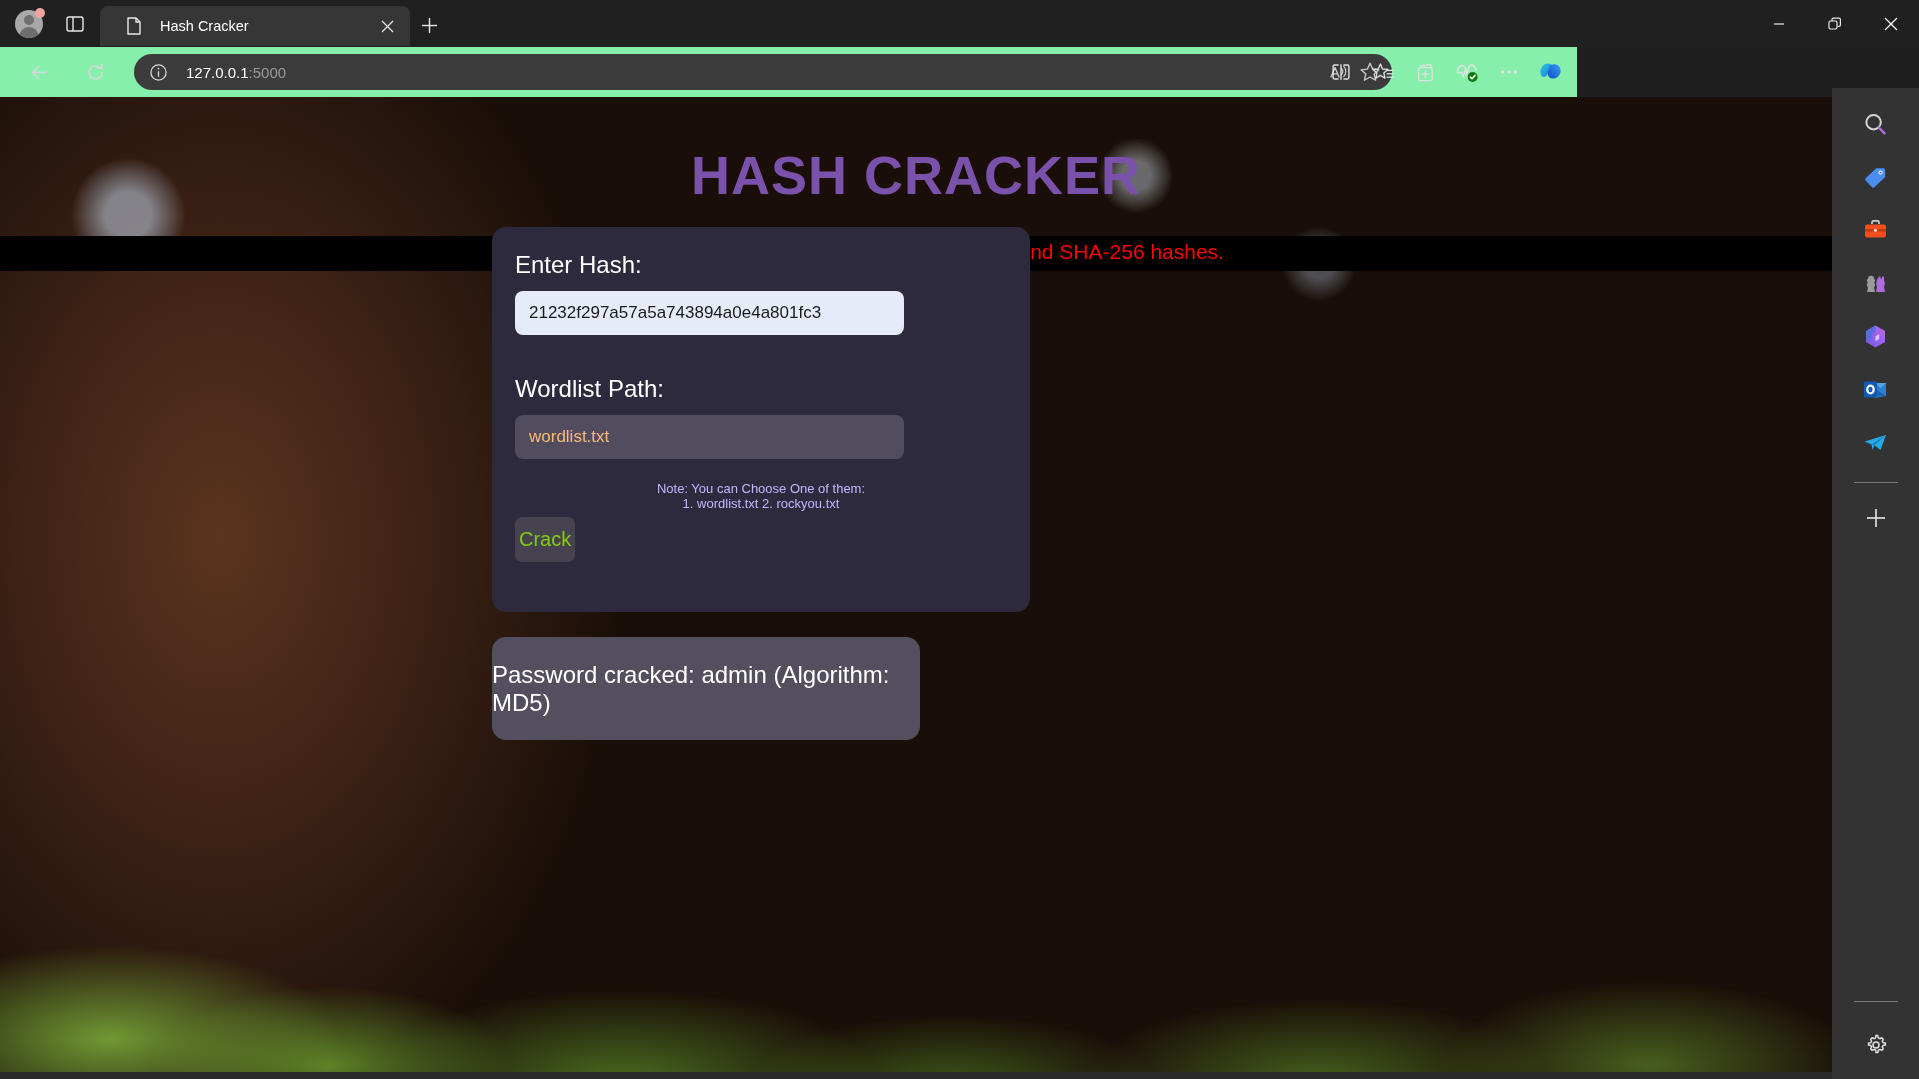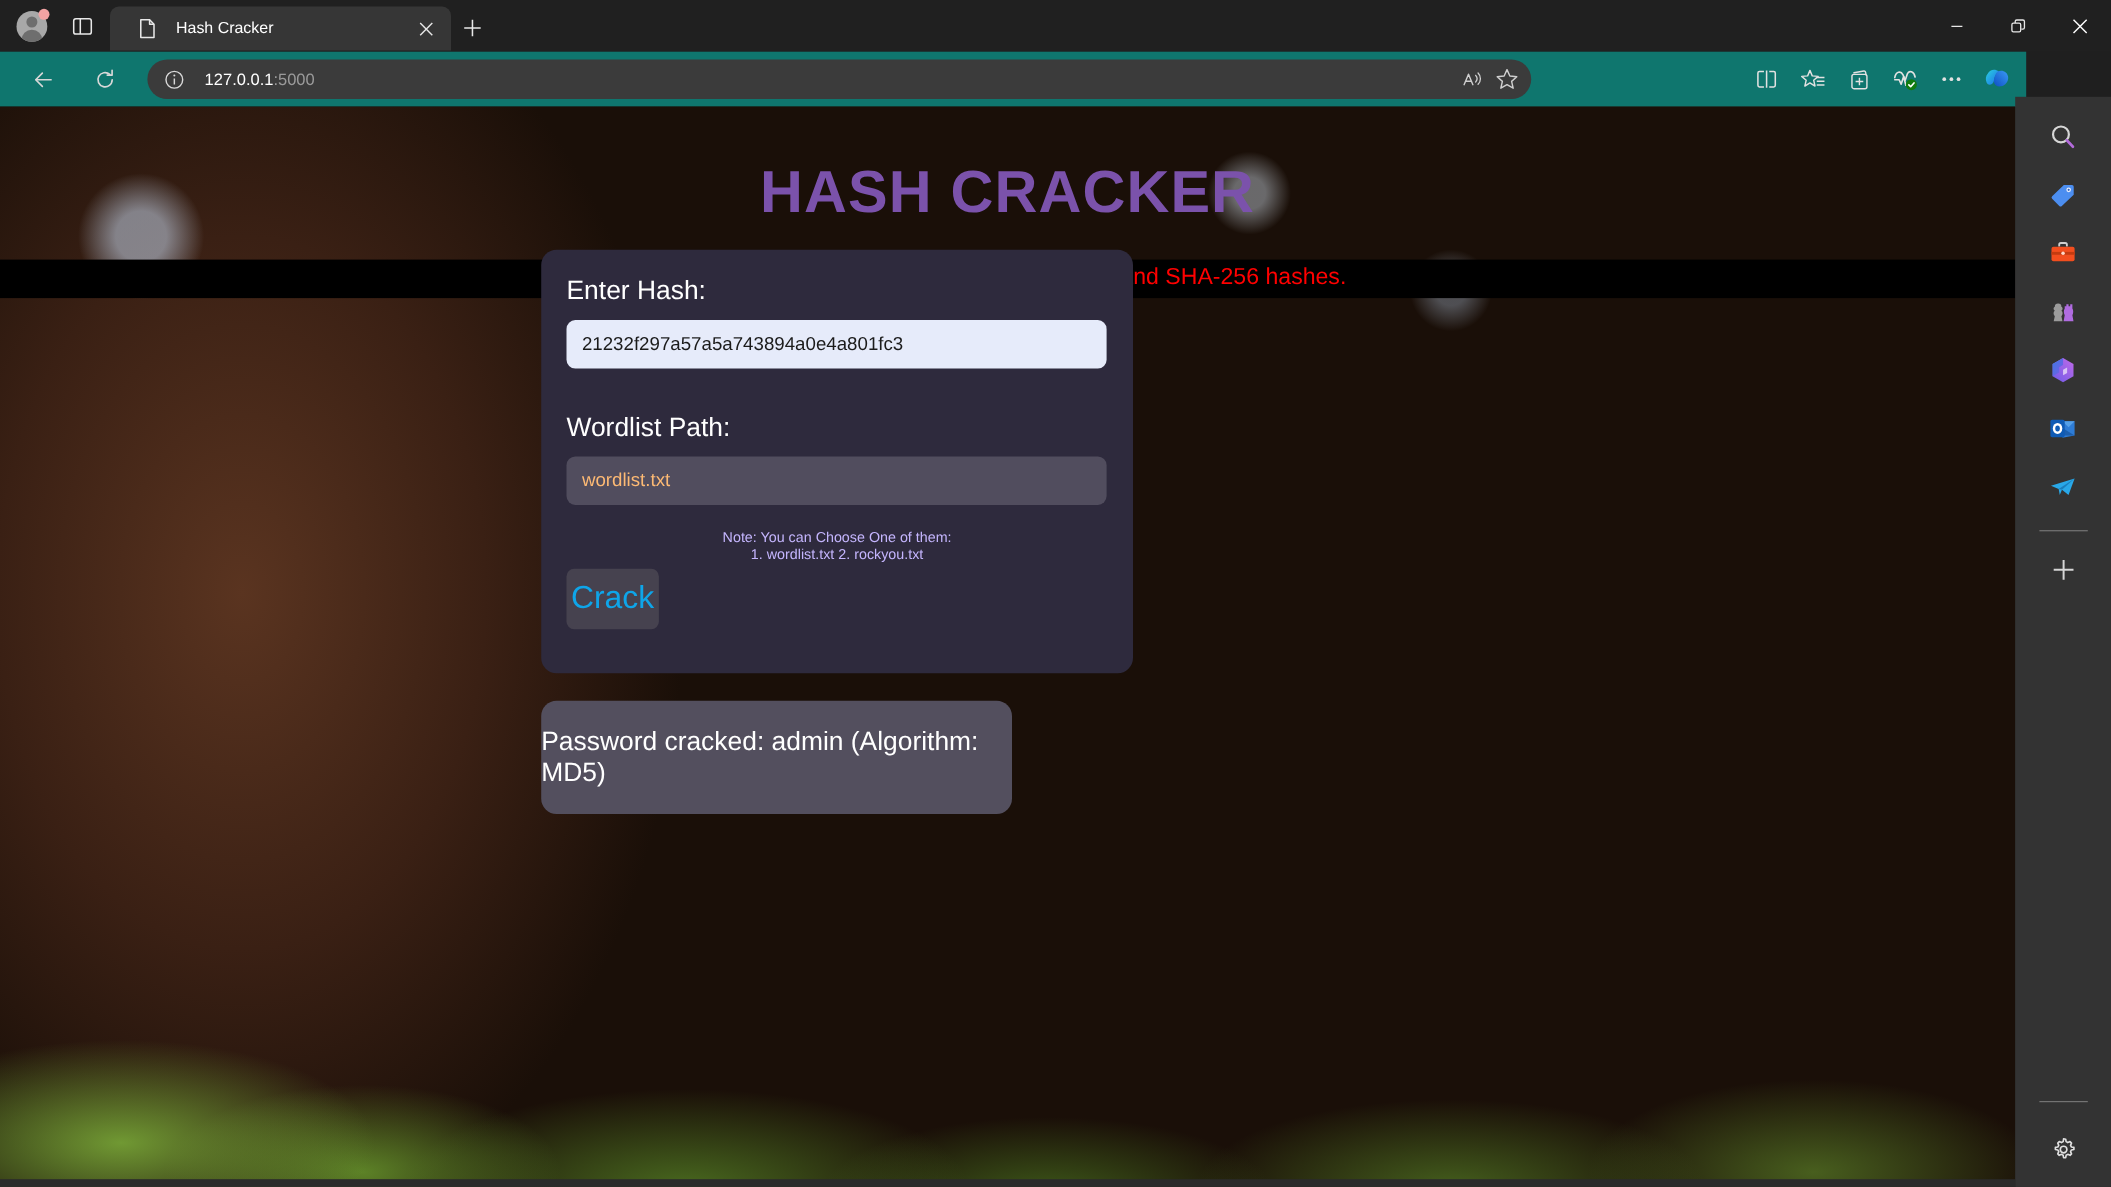--- a/index.html
+++ b/index.html
@@ -58,22 +58,22 @@
   }
   .newtab-btn {
     position: absolute; left: 412px; top: 8px; width: 34px; height: 34px;
     display: flex; align-items: center; justify-content: center;
   }
   .wincontrols { position: absolute; right: 0; top: 0; height: 47px; display: flex; }
   .wc { width: 56px; height: 47px; display: flex; align-items: center; justify-content: center; }
 
   
   .navbar {
-    position: absolute; top: 47px; left: 0; width: 1842px; height: 50px;
-    background: #0f766e; display: flex; align-items: center;
+    position: absolute; top: 47px; left: 0; width: 1577px; height: 50px;
+    background: #86efac; display: flex; align-items: center;
   }
   .nav-ico {
     width: 34px; height: 34px; border-radius: 4px;
     display: flex; align-items: center; justify-content: center; flex: 0 0 auto;
   }
   .nav-back { margin-left: 22px; }
   .nav-reload { margin-left: 22px; }
   .omnibox {
     position: absolute; left: 134px; top: 7px; width: 1258px; height: 36px;
     background: #3b3b3b; border-radius: 18px; display: flex; align-items: center;
@@ -127,34 +127,34 @@
     background: #000000; text-align: center;
     font-size: 21px; color: #ff0000; padding: 4px 0 7px 0;
   }
 
   .form-card {
     position: absolute; left: 492px; top: 130px; width: 538px; height: 385px;
     background: #2e2a3d; border-radius: 14px; padding: 24px 23px;
   }
   .field-label { font-size: 24px; color: #ffffff; margin-bottom: 12px; }
   .text-input {
-    width: 491px; height: 44px; border-radius: 8px; border: none;
+    width: 389px; height: 44px; border-radius: 8px; border: none;
     font-size: 17px; padding: 0 14px; outline: none;
     font-family: "Liberation Sans", sans-serif;
   }
   .hash-input { background: #e6ebfa; color: #1b1b1b; }
   .wordlist-input { background: #514d5e; color: #fdba74; }
   .spacer-1 { height: 40px; }
   .green-note {
     text-align: center; color: #c4b5fd; font-size: 13px;
     line-height: 15px; margin-top: 22px; margin-bottom: 6px;
   }
   .crack-btn {
-    display: block; background: #46424f; color: #0ea5e9;
-    border: none; border-radius: 7px; font-size: 29px;
+    display: block; background: #46424f; color: #84cc16;
+    border: none; border-radius: 7px; font-size: 20px;
     padding: 11px 4px; cursor: pointer;
     font-family: "Liberation Sans", sans-serif;
   }
   .result-card {
     position: absolute; left: 492px; top: 540px; width: 428px; height: 103px;
     background: #534f5e; border-radius: 14px;
     display: flex; align-items: center; justify-content: center;
     font-size: 24px; color: #ffffff;
   }
 

